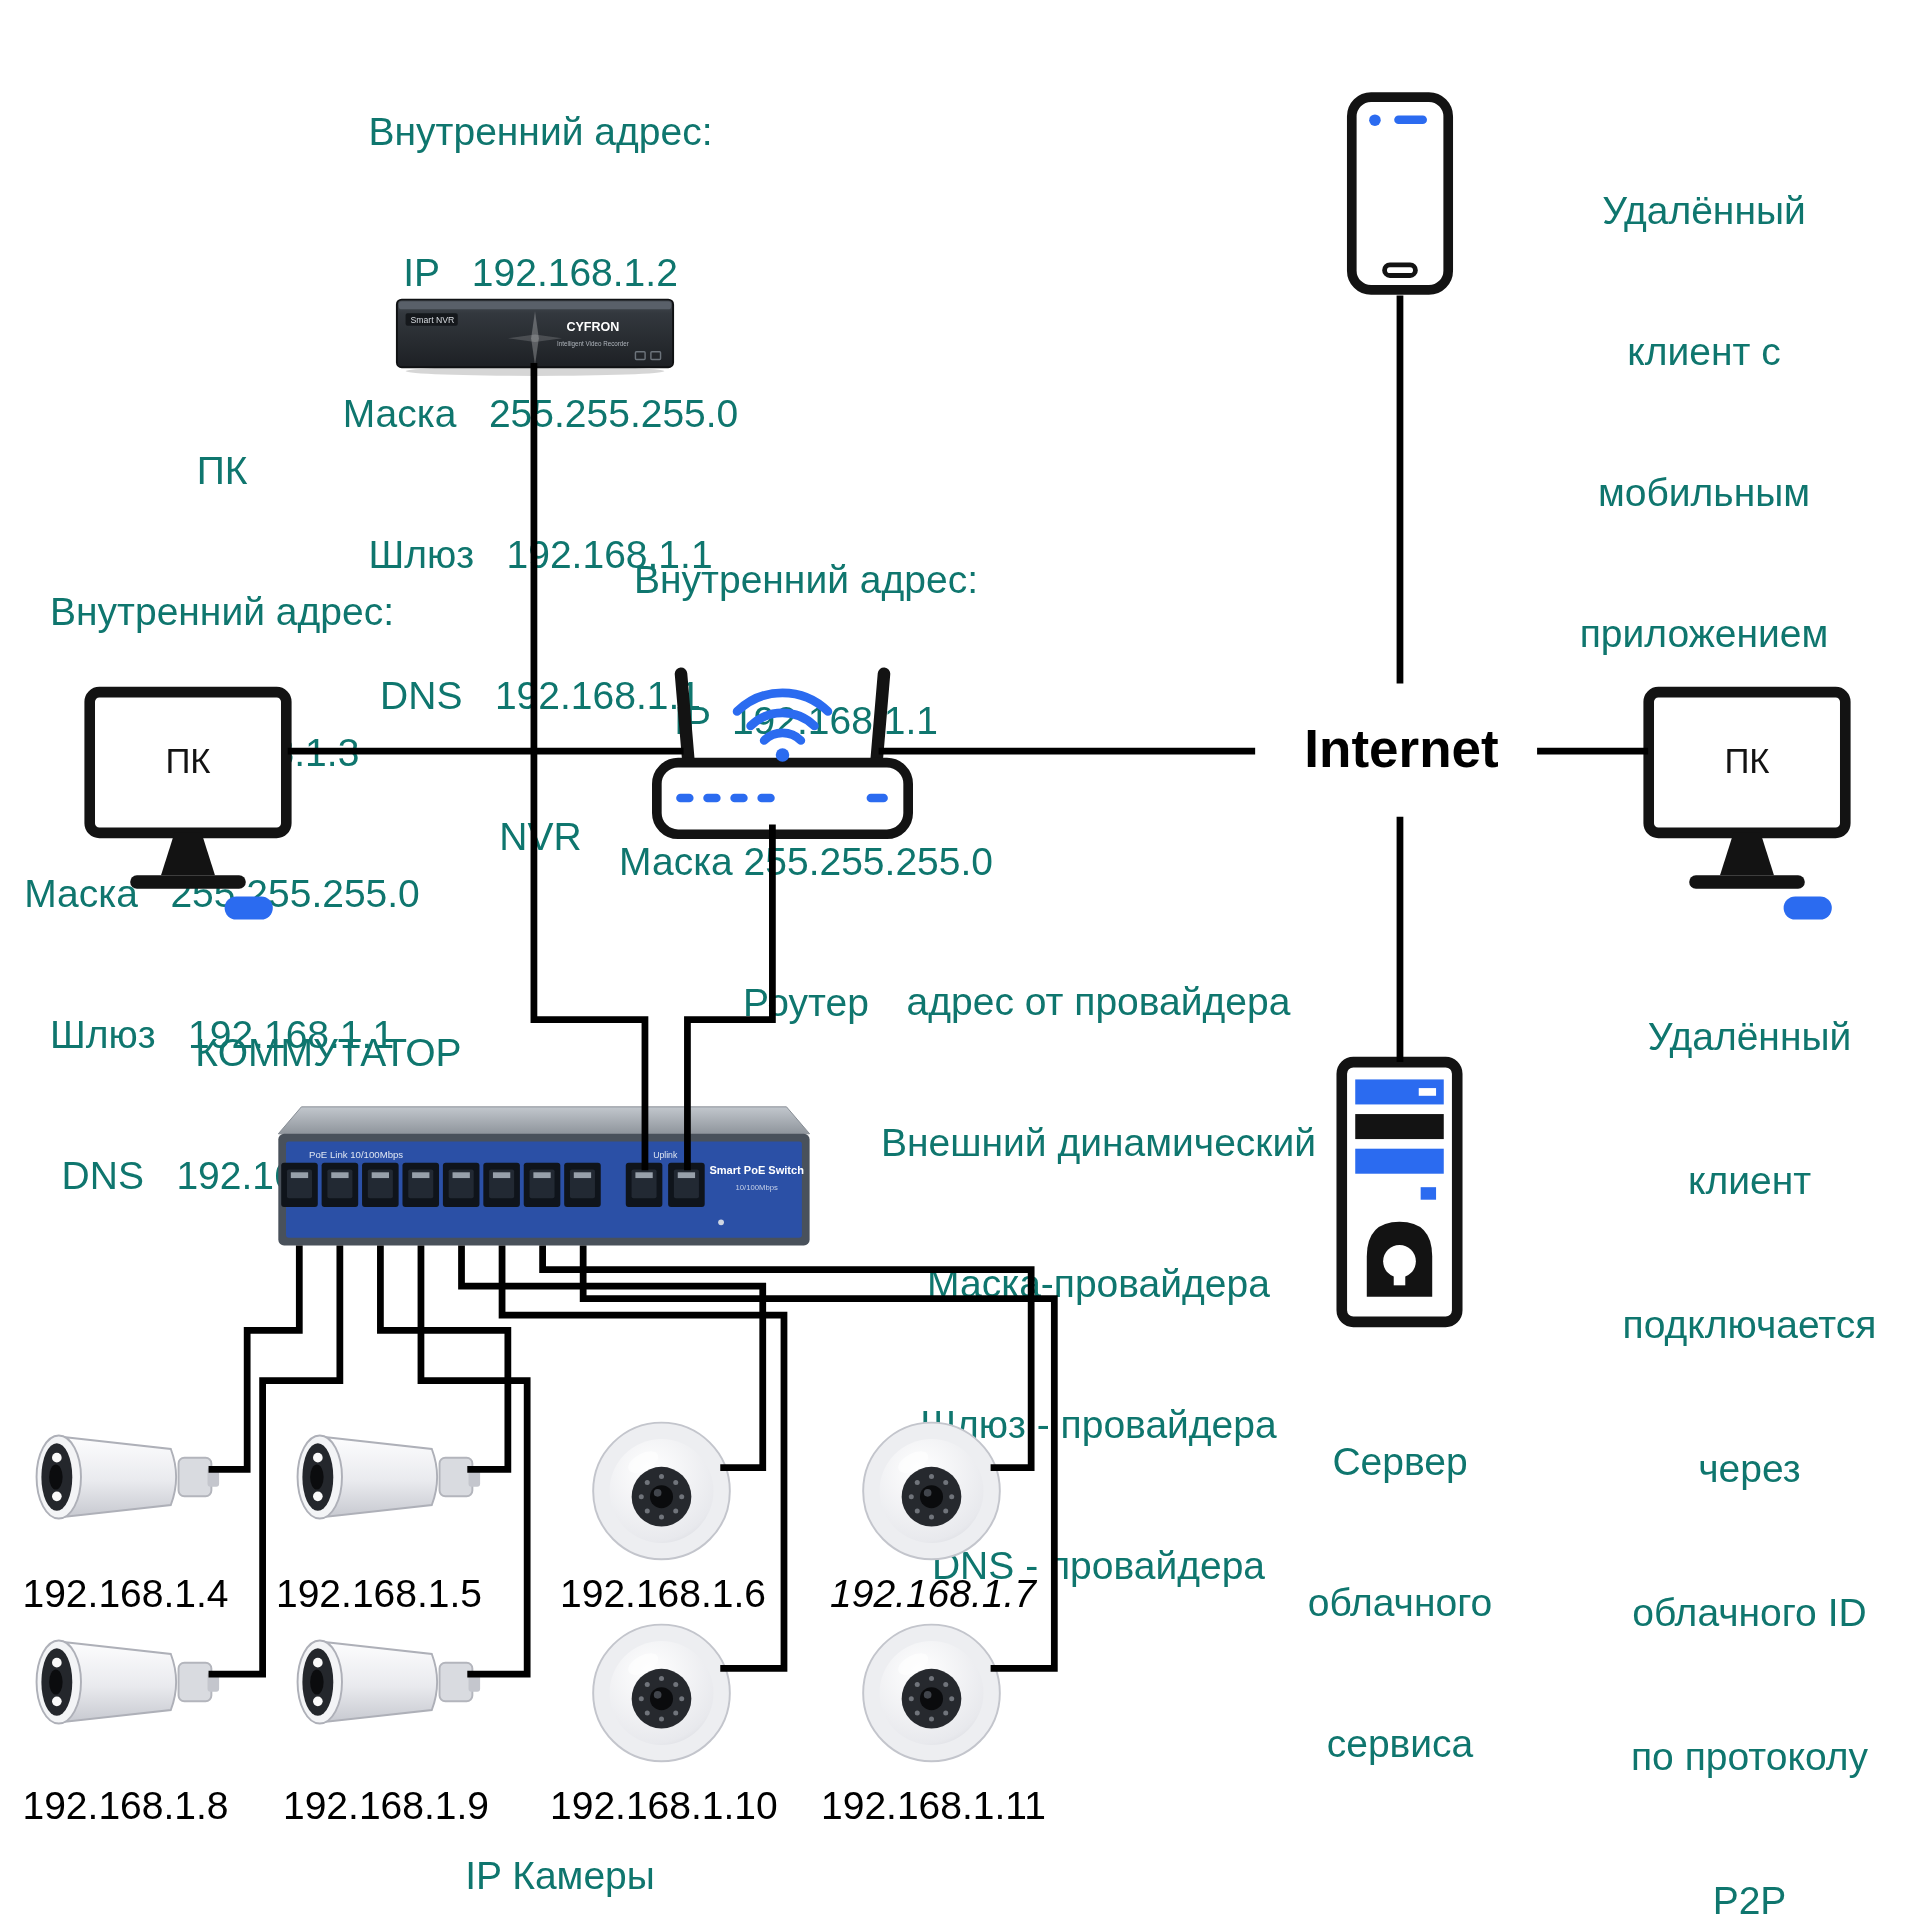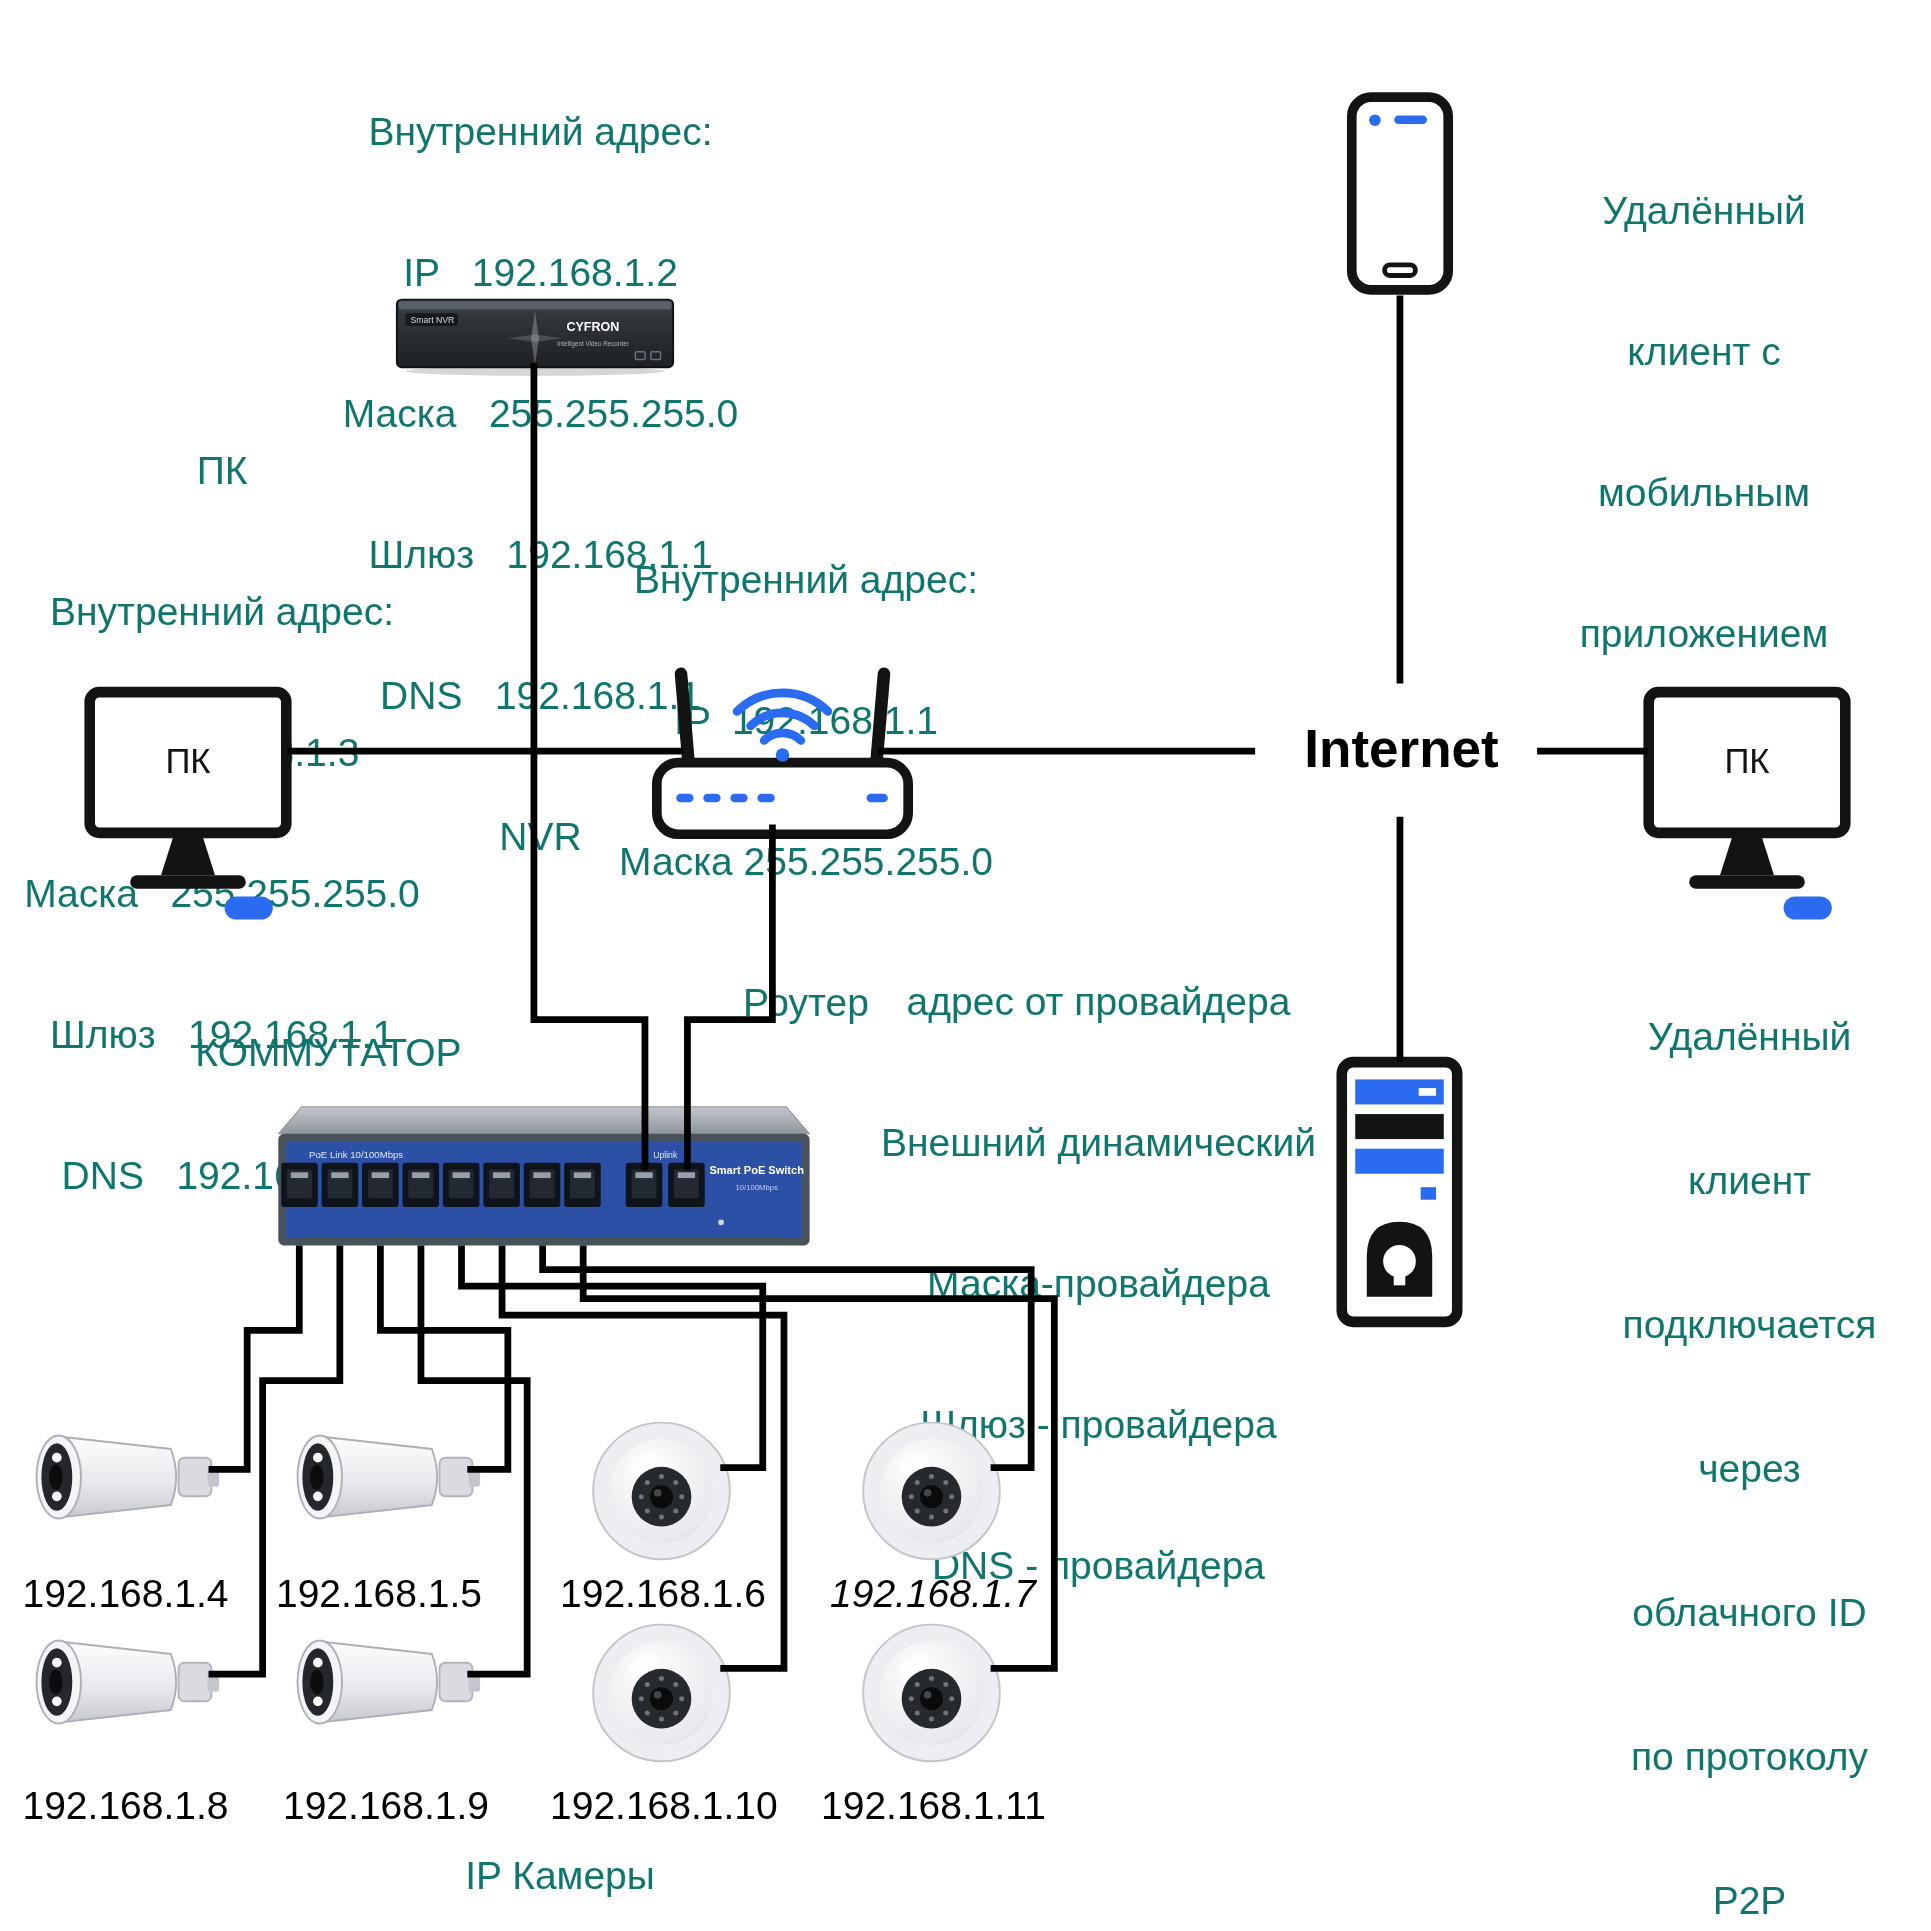--- a/index.html
+++ b/index.html
@@ -130,20 +130,25 @@
   </div>
 
   <div class="tb" style="left:850px; top:884px; width:497px;">
     <div>адрес от провайдера</div>
     <div>Внешний динамический</div>
     <div>Маска-провайдера</div>
     <div>Шлюз - провайдера</div>
     <div>DNS - провайдера</div>
   </div>
 
+  <div class="tb" style="left:1255px; top:1344px; width:290px;">
+    <div>Сервер</div>
+    <div>облачного</div>
+    <div>сервиса</div>
+  </div>
 
   <div class="tb" style="left:179px; top:1029px; width:299px;">КОММУТАТОР</div>
 
   <div class="tb" style="left:425px; top:1852px; width:270px;">IP Камеры</div>
 
   <svg class="abs" style="left:394px; top:286px;" width="282" height="91" viewBox="0 0 292 94">
     <ellipse cx="146" cy="88" rx="134" ry="5" fill="rgba(0,0,0,0.16)"></ellipse>
     <rect x="3" y="14" width="286" height="70" rx="5" fill="url(#gradNvr)" stroke="#0f1113" stroke-width="2"></rect>
     <rect x="5" y="16" width="282" height="8" rx="3" fill="#596069"></rect>
     <rect x="12" y="28" width="54" height="13" rx="2" fill="#15181c"></rect>

